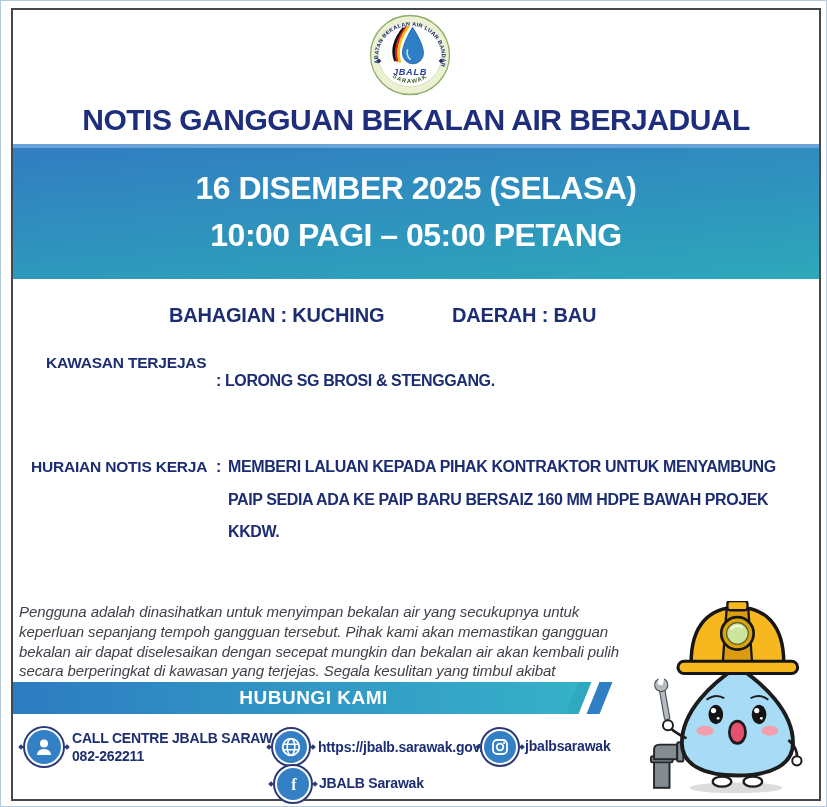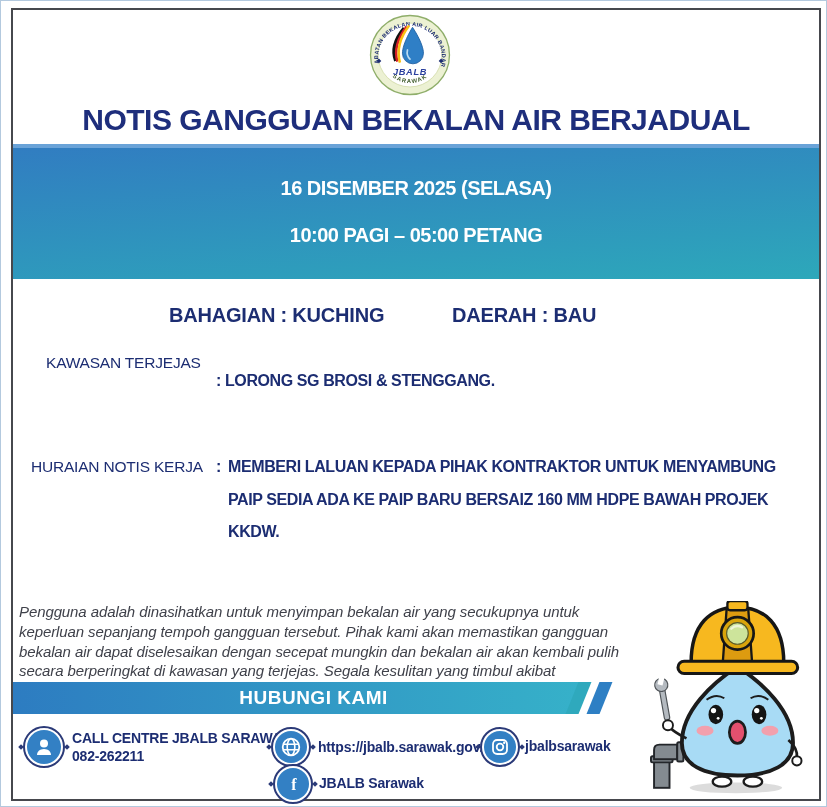--- a/index.html
+++ b/index.html
@@ -12,27 +12,27 @@
   .frame{left:10px;top:7px;right:5px;bottom:5px;border:2px solid #46484d;}
   .navy{color:#1c2d72;}
   .title{
     left:12px;right:7px;top:102px;text-align:center;
     font-size:30px;font-weight:bold;color:#1e2e7c;letter-spacing:-0.5px;
   }
   .banner-topline{left:12px;right:7px;top:143px;height:4px;background:#6aa3d8;}
   .banner{
     left:12px;right:7px;top:147px;height:131px;
     background:linear-gradient(175deg,#317dc1 0%,#2da8ba 100%);
-    color:#ffffff;text-align:center;font-weight:bold;font-size:20px;
+    color:#ffffff;text-align:center;font-weight:bold;font-size:32px;
     letter-spacing:-0.5px;line-height:47px;padding-top:17px;box-sizing:border-box;
   }
   .region-row{top:303px;left:0;width:827px;font-size:20px;font-weight:bold;letter-spacing:-0.2px;}
   .bahagian{position:absolute;left:130px;top:0;margin-left:38px;}
   .daerah{position:absolute;left:430px;top:0;margin-left:21px;}
-  .lbl{font-size:15.5px;font-weight:normal;letter-spacing:-0.2px;}
+  .lbl{font-size:15.5px;font-weight:bold;letter-spacing:-0.2px;}
   .val{font-size:16px;font-weight:bold;letter-spacing:-0.4px;}
   .hline{height:32.5px;line-height:32.5px;}
   .advisory{
     left:18px;top:601px;width:604px;
     font-size:15px;font-style:italic;color:#3f414a;line-height:19.8px;letter-spacing:-0.1px;
   }
   .contact-bar{
     left:12px;top:681px;width:553px;height:32px;
     background:linear-gradient(90deg,#2d7cc1 0%,#36b2c9 100%);
     clip-path:polygon(0 0,100% 0,calc(100% - 14px) 100%,0 100%);

